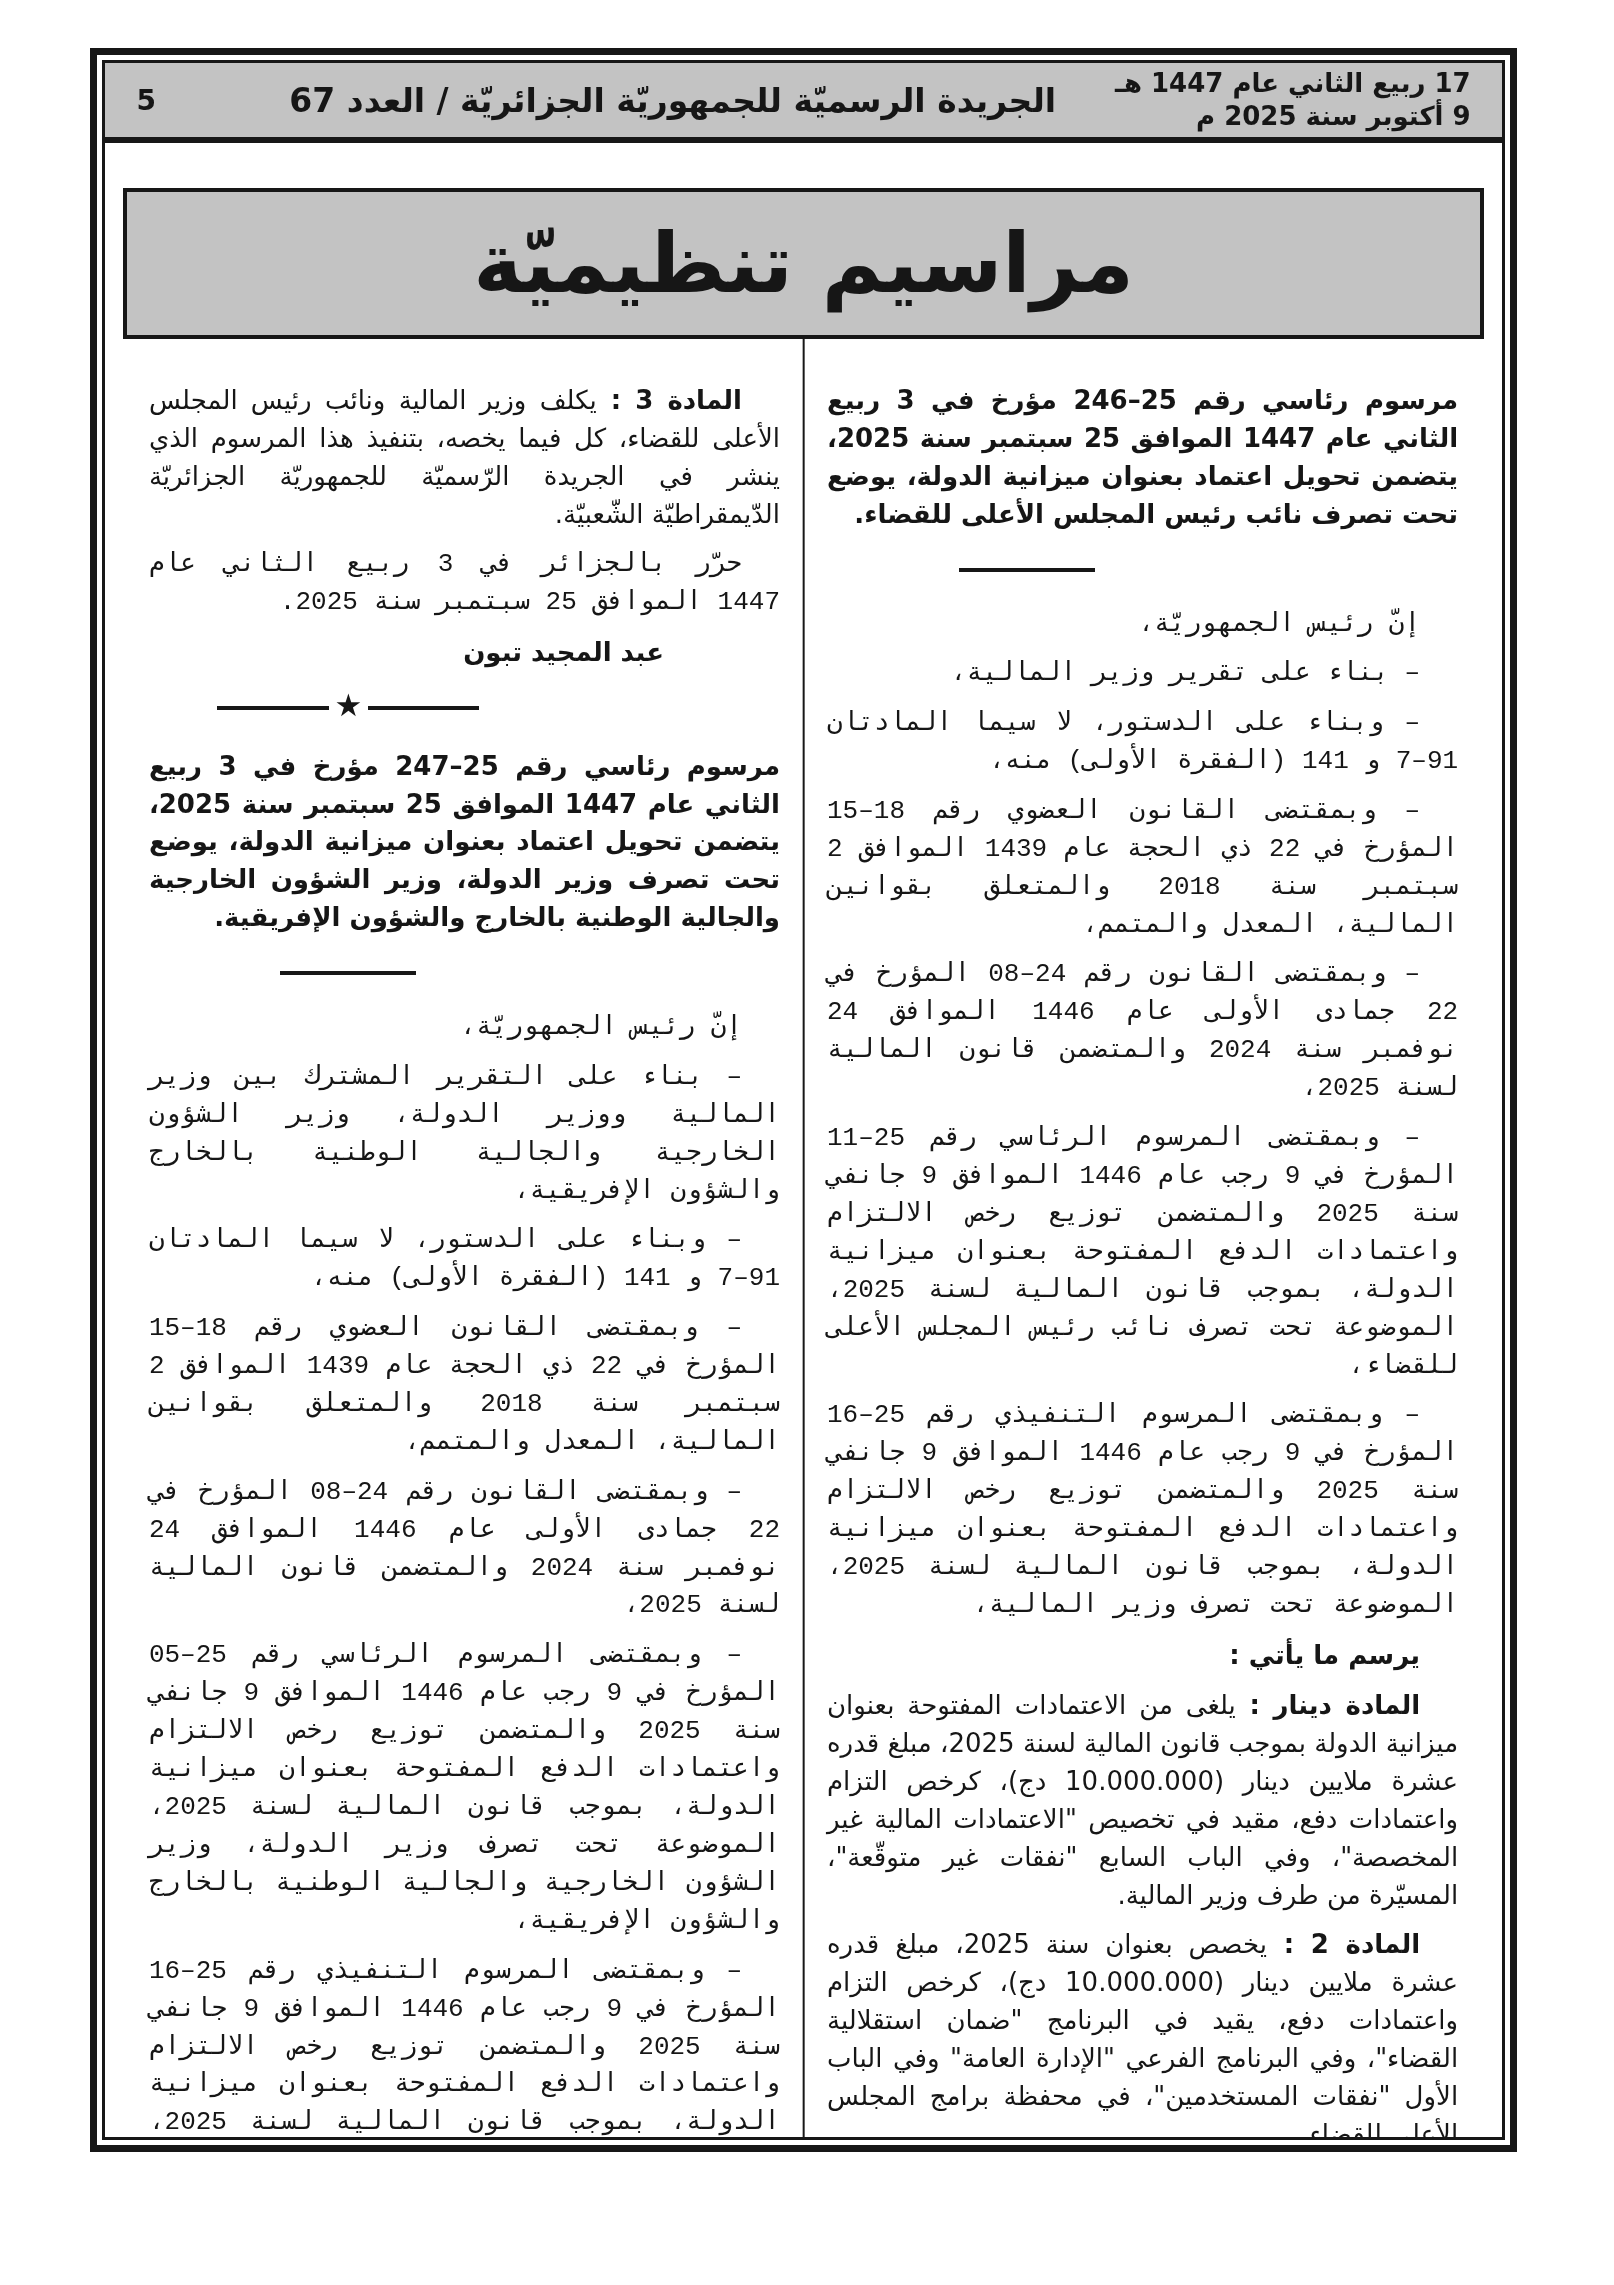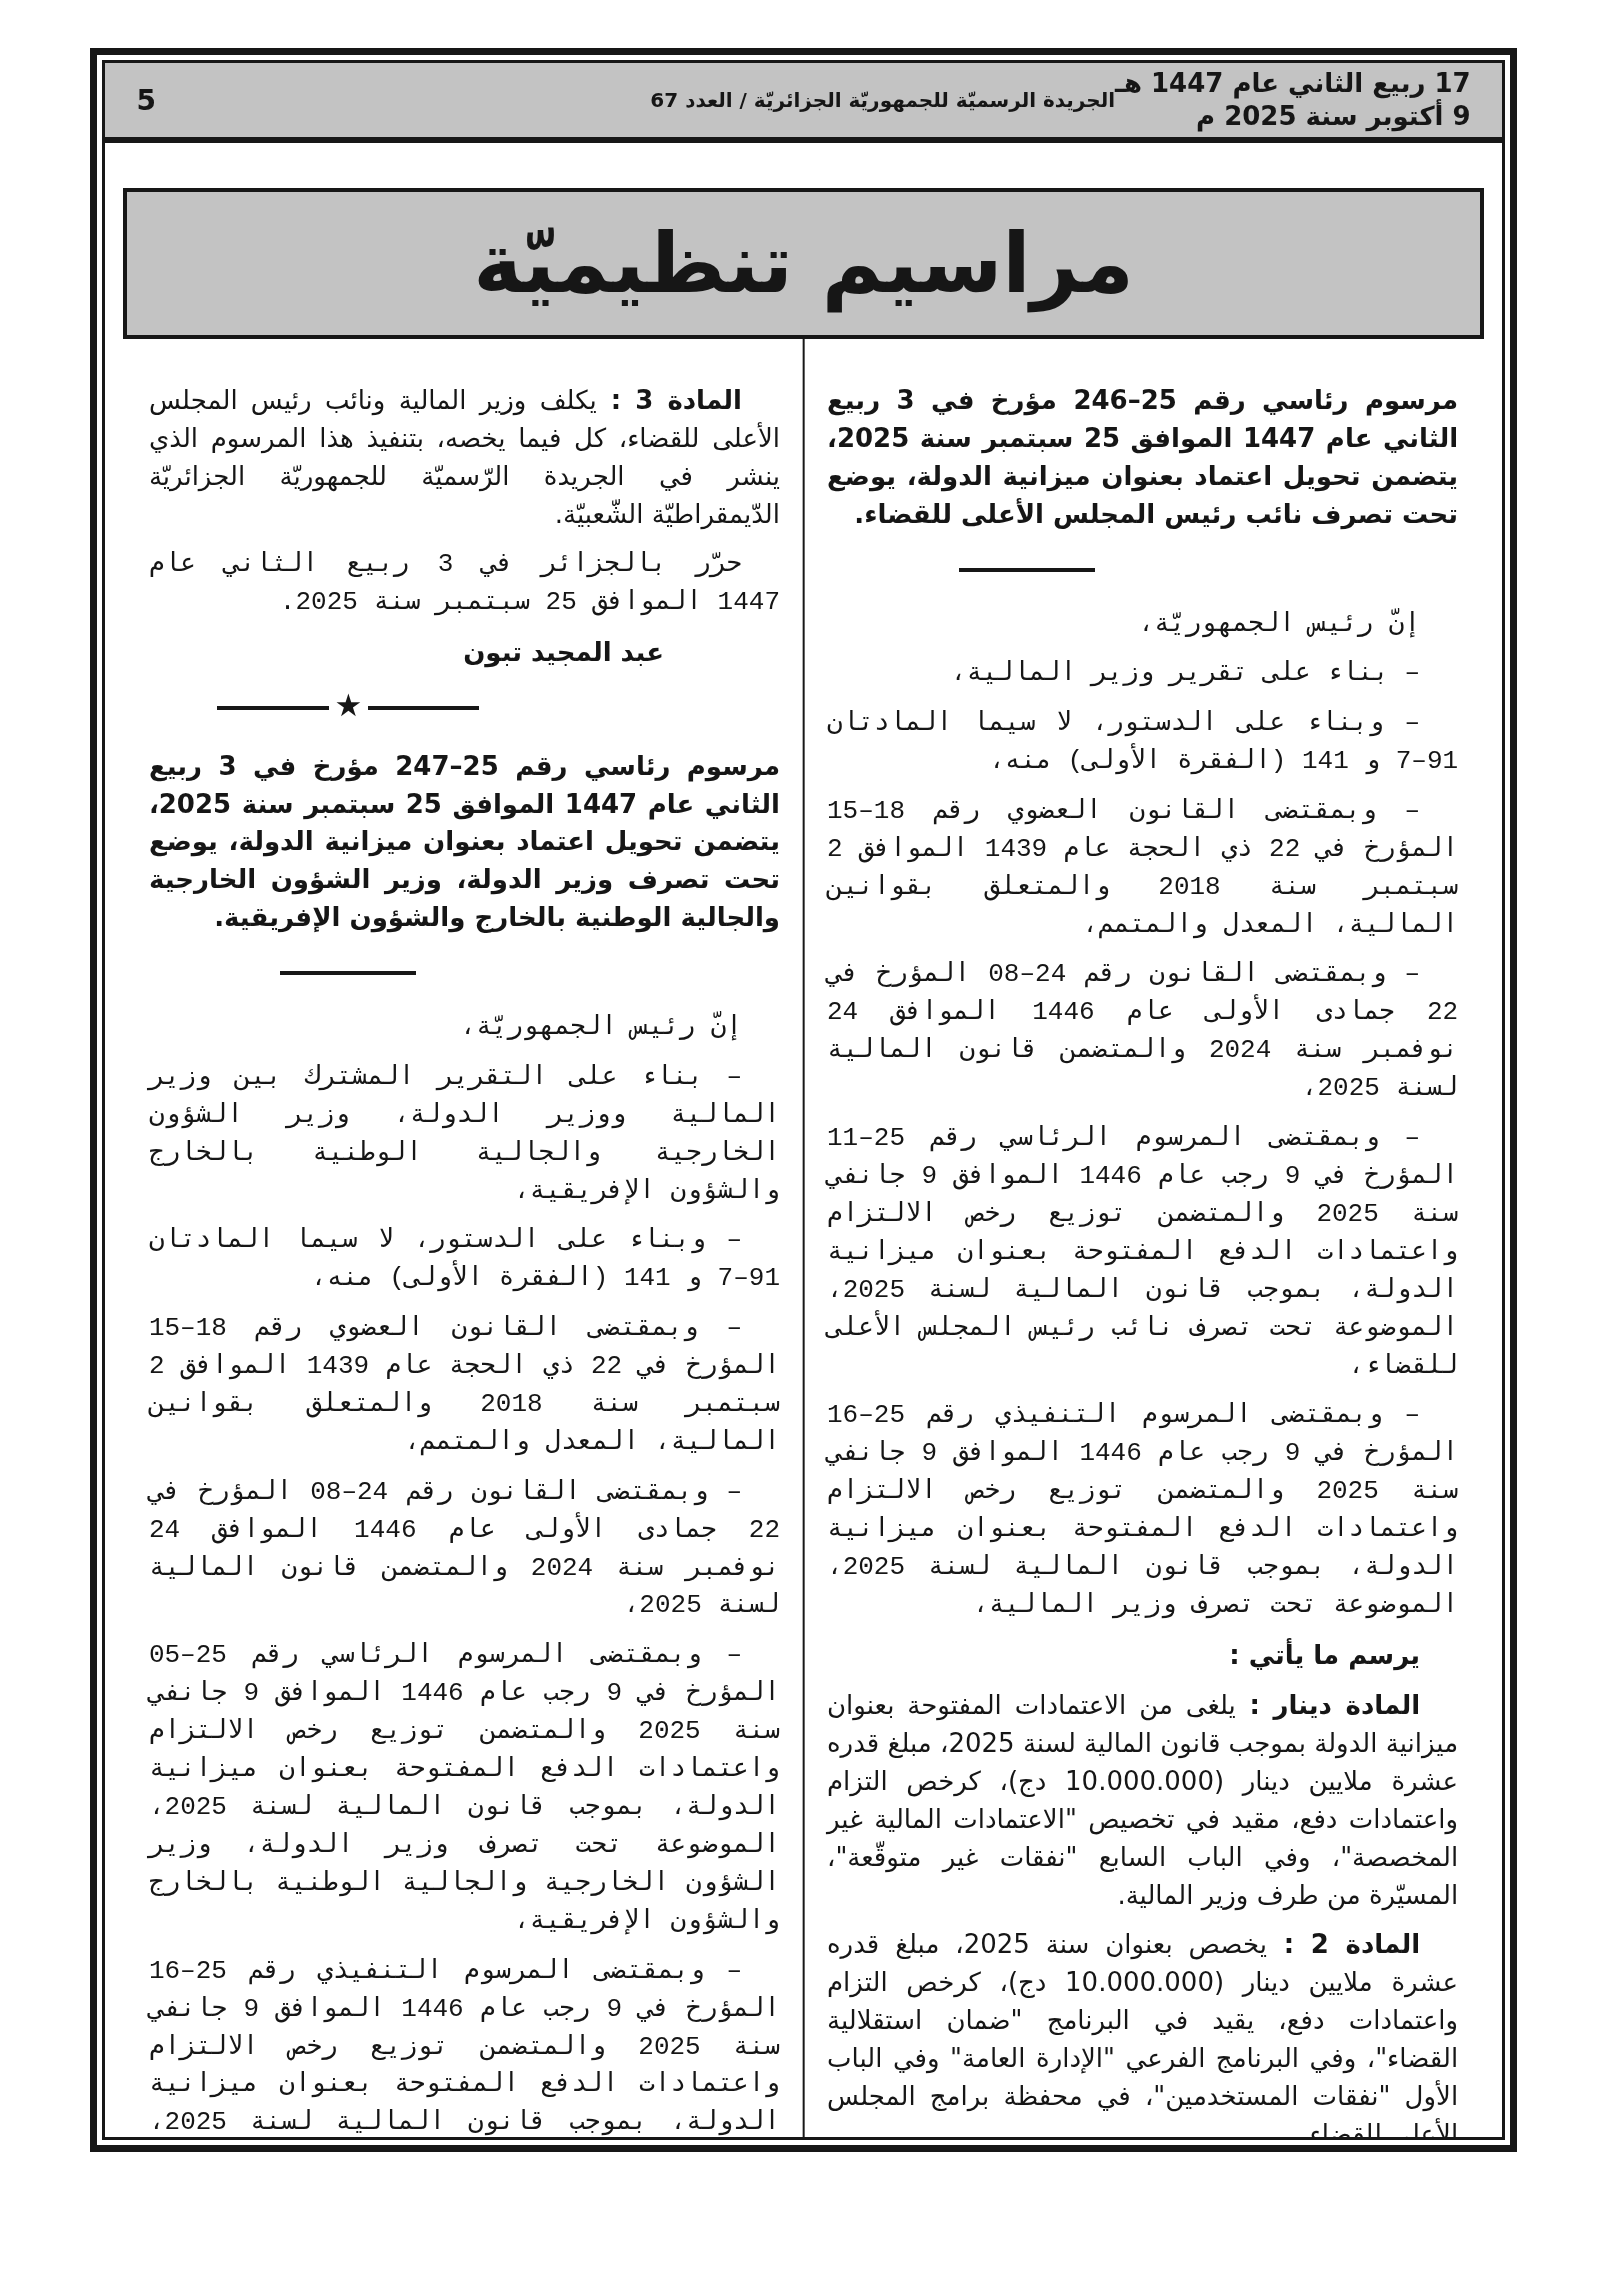--- a/index.html
+++ b/index.html
@@ -15,21 +15,21 @@
   .frame-inner{
     position:absolute;inset:5.4px;border:3.6px solid #171717;
     display:flex;flex-direction:column;overflow:hidden;
   }
   
   .header{
     flex:0 0 auto;height:80px;background:#c3c3c3;border-bottom:6.3px solid #171717;
     display:flex;align-items:center;direction:rtl;padding:0 31px;box-sizing:border-box;
   }
   .header-dates{font-weight:bold;font-size:26px;line-height:1.3;text-align:right;white-space:nowrap;}
-  .header-title{flex:1;text-align:right;font-weight:bold;font-size:20px;padding-left:54px;}
+  .header-title{flex:1;text-align:center;font-weight:bold;font-size:33px;padding-left:54px;}
   .header-page-num{font-weight:bold;font-size:28px;min-width:40px;text-align:left;}
   
   .title-box{
     margin:45px 18px 0;height:143px;background:#c3c3c3;border:4.5px solid #171717;
     display:flex;align-items:center;justify-content:center;flex:0 0 auto;
   }
   .title-box span{font-size:83px;font-weight:bold;letter-spacing:1.8px;}
   
   .columns{
     flex:1 1 auto;display:flex;direction:rtl;position:relative;

